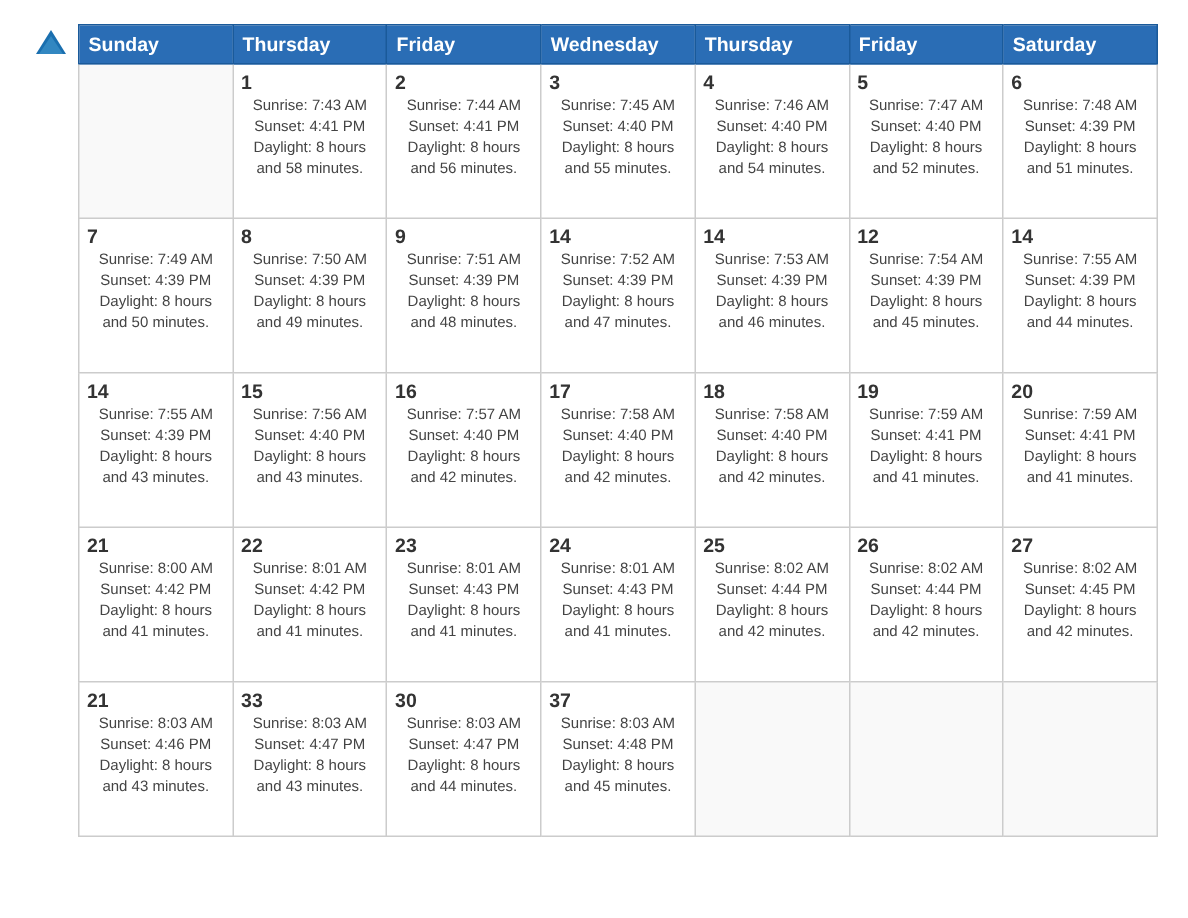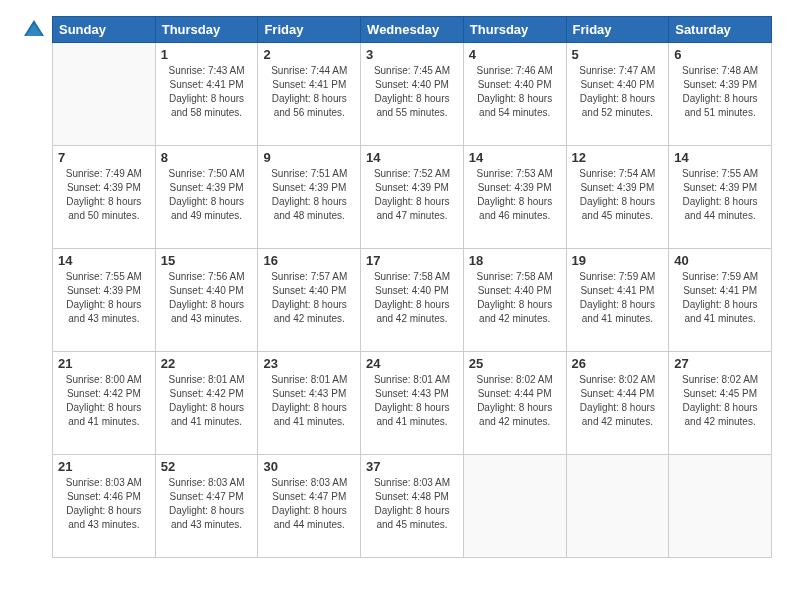--- a/index.html
+++ b/index.html
@@ -202,21 +202,21 @@
           </td>
           <td>
             <span class="day-num">18</span>
             <div class="day-info">Sunrise: 7:58 AM<br>Sunset: 4:40 PM<br>Daylight: 8 hours<br>and 42 minutes.</div>
           </td>
           <td>
             <span class="day-num">19</span>
             <div class="day-info">Sunrise: 7:59 AM<br>Sunset: 4:41 PM<br>Daylight: 8 hours<br>and 41 minutes.</div>
           </td>
           <td>
-            <span class="day-num">40</span>
+            <span class="day-num">20</span>
             <div class="day-info">Sunrise: 7:59 AM<br>Sunset: 4:41 PM<br>Daylight: 8 hours<br>and 41 minutes.</div>
           </td>
         </tr>
         <tr>
           <td>
             <span class="day-num">21</span>
             <div class="day-info">Sunrise: 8:00 AM<br>Sunset: 4:42 PM<br>Daylight: 8 hours<br>and 41 minutes.</div>
           </td>
           <td>
             <span class="day-num">22</span>
@@ -242,21 +242,21 @@
             <span class="day-num">27</span>
             <div class="day-info">Sunrise: 8:02 AM<br>Sunset: 4:45 PM<br>Daylight: 8 hours<br>and 42 minutes.</div>
           </td>
         </tr>
         <tr>
           <td>
             <span class="day-num">21</span>
             <div class="day-info">Sunrise: 8:03 AM<br>Sunset: 4:46 PM<br>Daylight: 8 hours<br>and 43 minutes.</div>
           </td>
           <td>
-            <span class="day-num">52</span>
+            <span class="day-num">33</span>
             <div class="day-info">Sunrise: 8:03 AM<br>Sunset: 4:47 PM<br>Daylight: 8 hours<br>and 43 minutes.</div>
           </td>
           <td>
             <span class="day-num">30</span>
             <div class="day-info">Sunrise: 8:03 AM<br>Sunset: 4:47 PM<br>Daylight: 8 hours<br>and 44 minutes.</div>
           </td>
           <td>
             <span class="day-num">37</span>
             <div class="day-info">Sunrise: 8:03 AM<br>Sunset: 4:48 PM<br>Daylight: 8 hours<br>and 45 minutes.</div>
           </td>

